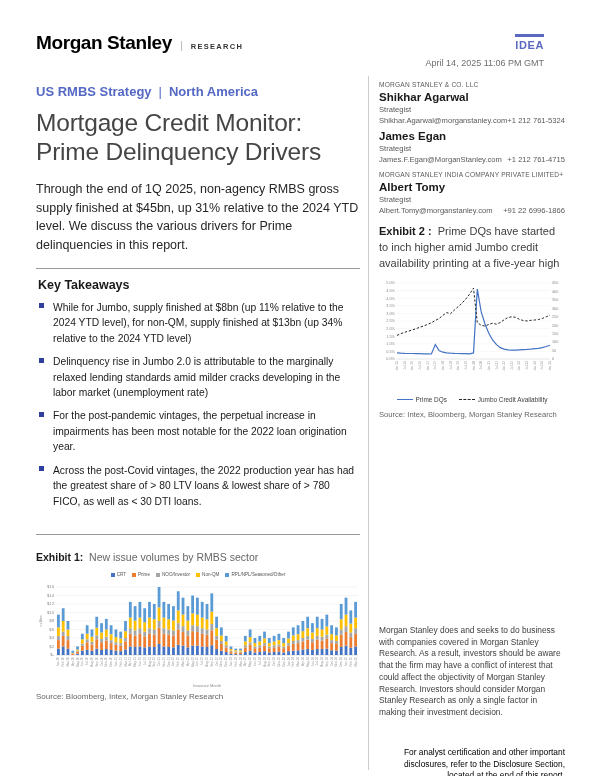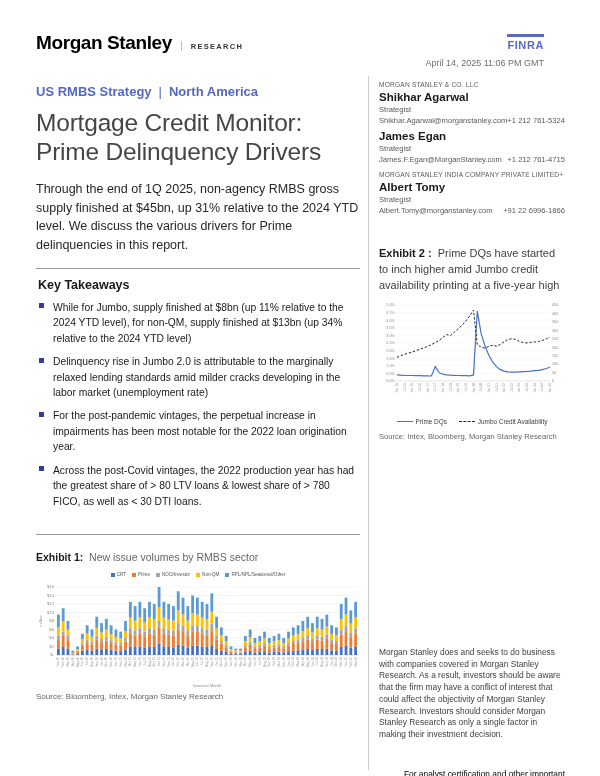--- a/index.html
+++ b/index.html
@@ -41,21 +41,21 @@
   .chart-legend .li { display:flex; align-items:center; gap:2px; font-size:4.6px; color:#555; }
   .chart-legend .sw { width:4px; height:4px; display:inline-block; }
   .source { font-size:8px; color:#666; margin-top:3px; }
 
   
   .firm { font-size:6.6px; color:#595959; letter-spacing:0.2px; margin-top:3px; }
   .analyst-name { font-size:11.5px; font-weight:700; color:#1a1a1a; margin-top:3px; }
   .analyst-role { font-size:7.6px; color:#595959; margin-top:2px; }
   .contact-row { display:flex; justify-content:space-between; font-size:7.6px; color:#595959; margin-top:2px; margin-bottom:5px; }
   .firm2 { margin-top:7px; }
-  .exhibit2 { margin-top:31px; }
+  .exhibit2 { margin-top:9px; }
   .ex2-title { font-size:11px; line-height:1.45; color:#404040; }
   .ex2-title b { color:#1a1a1a; }
   .line-legend { display:flex; justify-content:center; gap:12px; margin-top:2px; }
   .line-legend .li { display:flex; align-items:center; gap:3px; font-size:6.4px; color:#404040; }
   .line-legend .line-sw { width:16px; height:0; display:inline-block; }
   .sw-solid { border-top:1.6px solid #4472c4; }
   .sw-dashed { border-top:1.6px dashed #262626; }
   .source2 { font-size:7.6px; color:#666; margin-top:7px; }
 
   .disclosure { margin-top:206px; font-size:8.4px; line-height:1.4; color:#404040; }
@@ -69,21 +69,21 @@
 
 <div class="page">
 
   <div class="header">
     <div class="logo-row">
       <span class="brand">Morgan Stanley</span>
       <span class="logo-sep">|</span>
       <span class="brand-sub">RESEARCH</span>
     </div>
     <div class="date-line">April 14, 2025 11:06 PM GMT</div>
-    <div class="idea-badge">FINRA</div>
+    <div class="idea-badge">IDEA</div>
   </div>
 
   <div class="columns">
 
     <div class="col-left">
       <div class="strategy-line">
         <span>US RMBS Strategy</span><span class="strategy-sep">|</span><span>North America</span>
       </div>
       <h1 class="title">Mortgage Credit Monitor: Prime Delinquency Drivers</h1>
       <p class="intro">Through the end of 1Q 2025, non-agency RMBS gross supply finished at $45bn, up 31% relative to the 2024 YTD level. We discuss the various drivers for Prime delinquencies in this report.</p>

